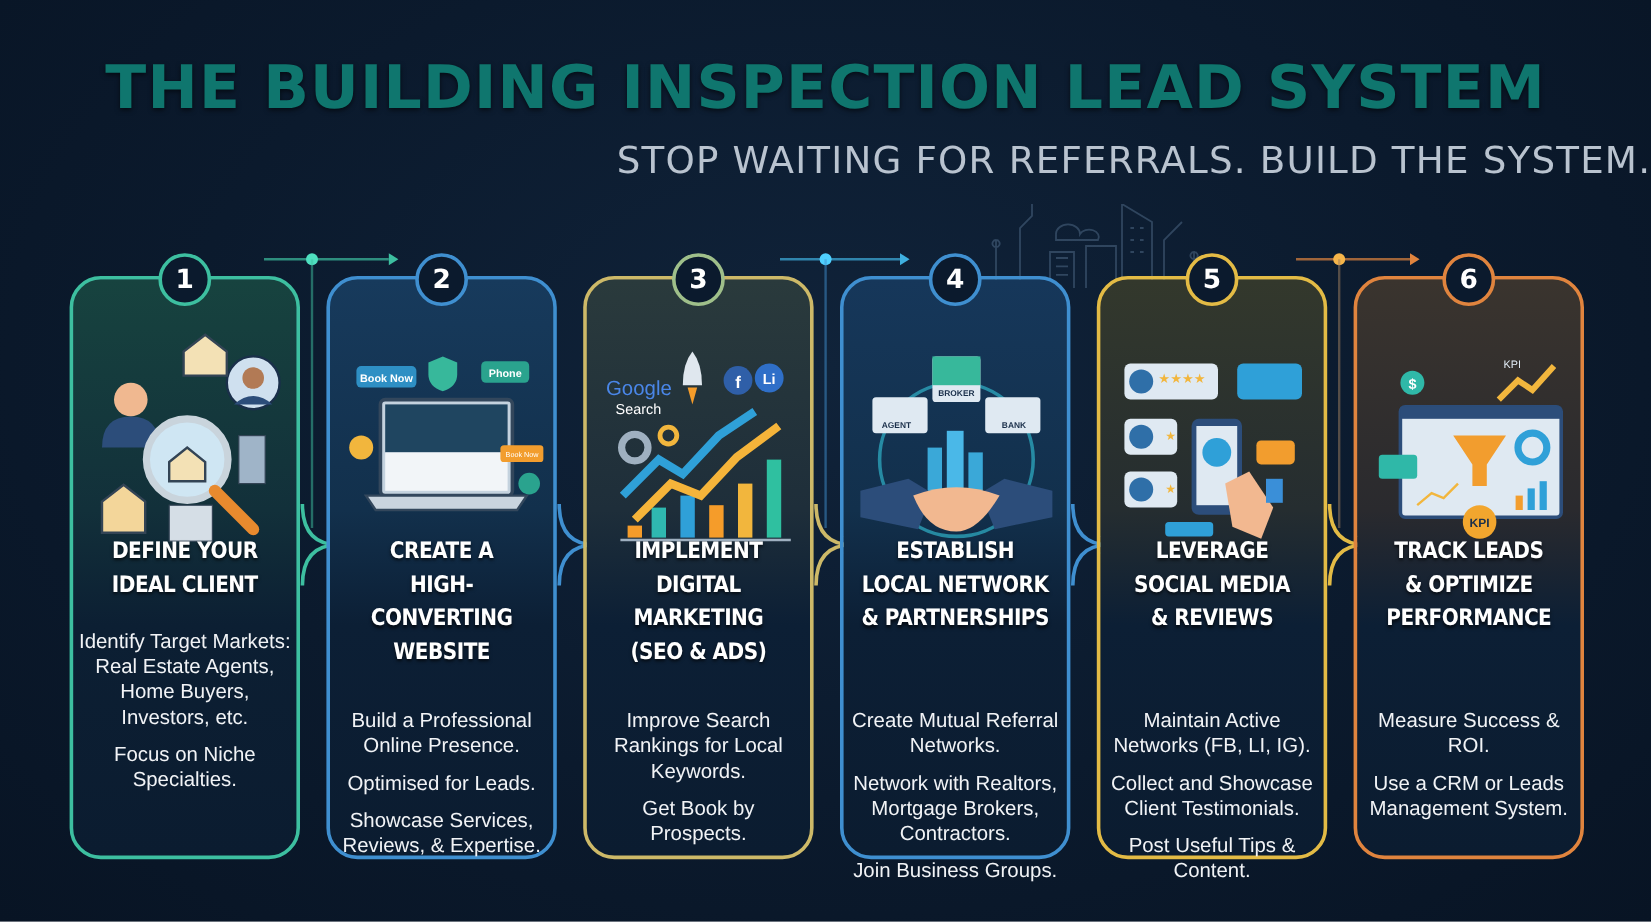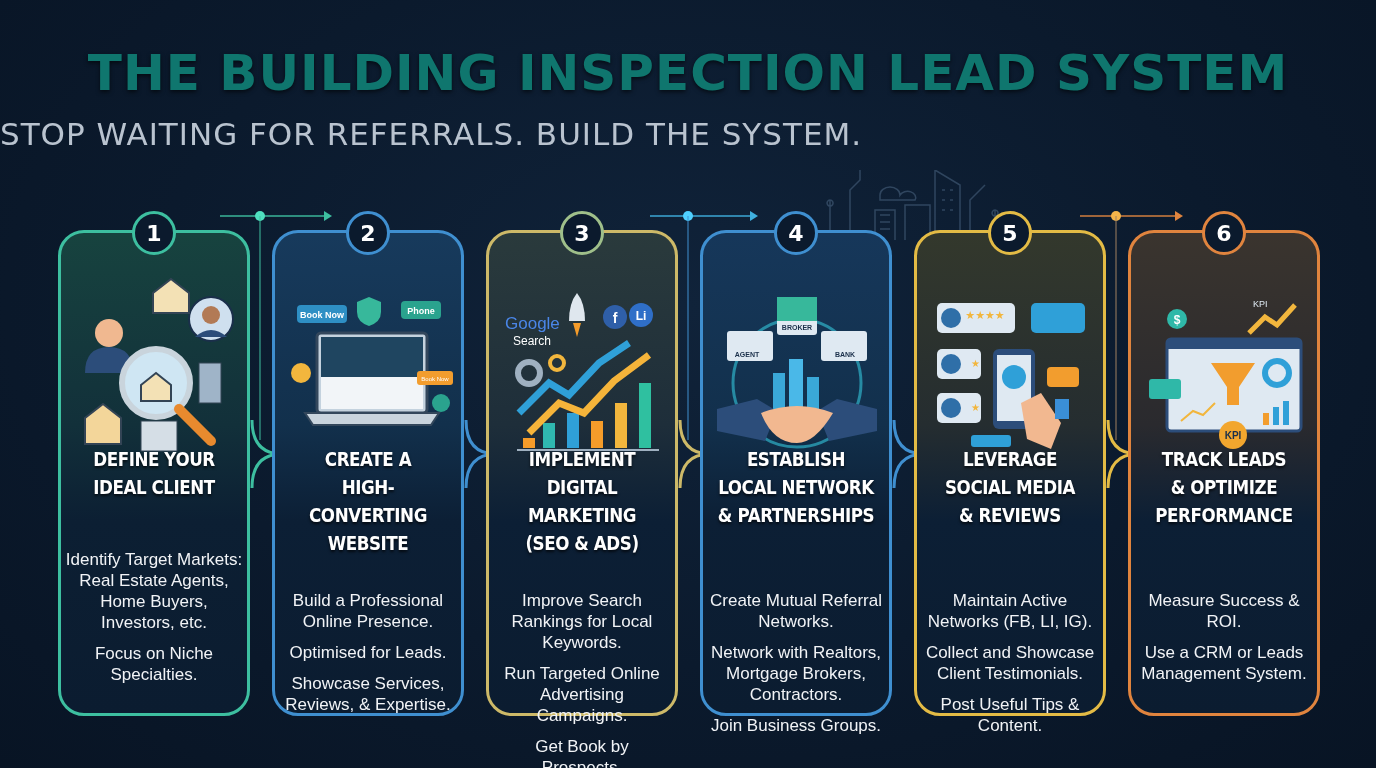--- a/index.html
+++ b/index.html
@@ -11,21 +11,21 @@
     position: relative;
   }
   .title {
     position: absolute; top: 44px; left: 0; width: 100%;
     text-align: center; font-family: "DejaVu Sans", sans-serif;
     font-weight: bold; font-size: 50px; letter-spacing: 1px; color: #0f766e;
     text-shadow: 0 2px 4px rgba(0,0,0,0.6);
   }
   .subtitle {
     position: absolute; top: 116px; left: 0; width: 100%;
-    text-align: left; font-family: "DejaVu Sans", sans-serif;
+    text-align: right; font-family: "DejaVu Sans", sans-serif;
     font-size: 31px; color: #b9c3cf; letter-spacing: 1px;
   }
   .skyline { position: absolute; left: 820px; top: 170px; opacity: 0.35; }
 
   .card {
     position: absolute; top: 230px; width: 192px; height: 486px;
     border: 3px solid; border-radius: 26px;
   }
   .card .badge {
     position: absolute; top: -22px; left: 50%; transform: translateX(-50%);
@@ -36,21 +36,21 @@
   }
   .card .illus { position: absolute; top: 30px; left: 10px; width: 168px; height: 190px; }
   .card .heading {
     position: absolute; top: 212px; left: 0; width: 100%;
     text-align: center; font-family: "DejaVu Sans", sans-serif; font-weight: bold;
     font-size: 19px; line-height: 28px; letter-spacing: -0.5px;
     transform: scaleX(0.88);
     text-shadow: 0 2px 3px rgba(0,0,0,0.7);
   }
   .card .body {
-    position: absolute; top: 316px; left: 4px; right: 4px;
+    position: absolute; top: 291px; left: 4px; right: 4px;
     text-align: center; font-size: 17px; line-height: 21px; color: #f1f3f6;
   }
   .card .body p { margin-bottom: 10px; }
   .card .body.high { top: 313px; margin-top: 44px; }
 
   .connector { position: absolute; }
 </style>
 </head>
 <body>
 
@@ -186,21 +186,20 @@
     <polyline points="30,170 60,140 85,150 115,118 150,92" stroke="#f5b43a" stroke-width="7" fill="none"></polyline>
     <line x1="18" y1="187" x2="160" y2="187" stroke="#9fb0c0" stroke-width="2"></line>
   </svg>
   <div class="heading">
     <div>IMPLEMENT</div>
       <div>DIGITAL MARKETING</div>
       <div>(SEO &amp; ADS)</div>
   </div>
   <div class="body high">
     <p>Improve Search Rankings for Local Keywords.</p>
-      <p>Run Targeted Online Advertising Campaigns.</p>
       <p>Get Book by Prospects.</p>
   </div>
 </div>
 
 <div class="card" style="left:700px;border-color:#3f8fd0;background:linear-gradient(180deg,#16375a 0%,#12304c 40%,#0c1f35 60%,#0b1c30 100%);">
   <div class="badge" style="border-color:#3f8fd0;">4</div>
   <svg class="illus" viewBox="0 0 168 190">
     <circle cx="84" cy="120" r="64" fill="none" stroke="#2fb0c8" stroke-width="3" opacity="0.7"></circle>
     <rect x="64" y="34" width="40" height="38" rx="3" fill="#dfe9f2"></rect>
       <rect x="64" y="34" width="40" height="24" fill="#37b89b"></rect>

